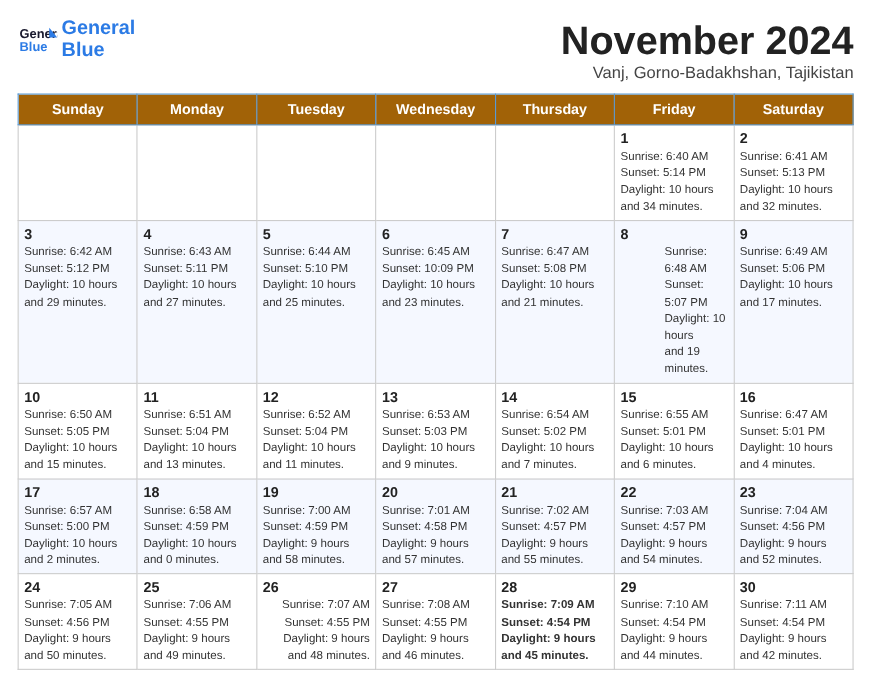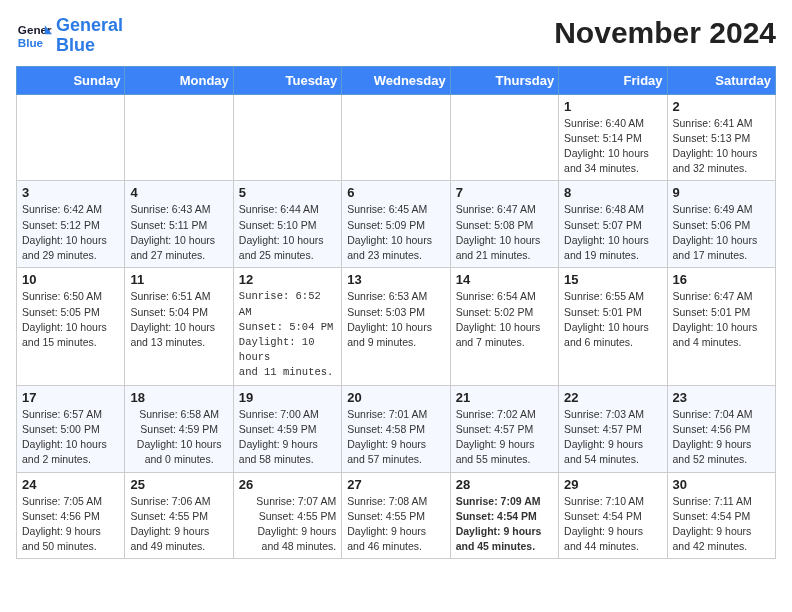--- a/index.html
+++ b/index.html
@@ -31,39 +31,39 @@
       color: #2c7be5;
     }
     .logo-icon {
       width: 36px;
       height: 36px;
     }
     .title-block {
       text-align: right;
     }
     .month-title {
-      font-size: 30px;
+      font-size: 36px;
       font-weight: bold;
       color: #222;
     }
     .location {
       font-size: 15px;
       color: #444;
     }
     .calendar {
       width: 100%;
       border-collapse: collapse;
       border: 1px solid #ccc;
     }
     .calendar th {
-      background: #3b82f6;
+      background: #a16207;
       color: #fff;
       font-size: 13px;
       padding: 6px 4px;
-      text-align: right;
+      text-align: center;
       border: 1px solid #5a9ad4;
       font-weight: 600;
     }
     .calendar td {
       vertical-align: top;
       border: 1px solid #ccc;
       padding: 4px 5px;
       width: calc(100% / 7);
       height: 85px;
       font-size: 11px;
@@ -101,20 +101,21 @@
     </svg>
     <div>
       <div class="logo-text">
         <span>General</span><br>
         <span style="color:#2c7be5">Blue</span>
       </div>
     </div>
   </div>
   <div class="title-block">
     <div class="month-title">November 2024</div>
+    <div class="location">Vanj, Gorno-Badakhshan, Tajikistan</div>
   </div>
 </div>
 
 <table class="calendar">
   <thead>
     <tr>
         <th>Sunday</th>
         <th>Monday</th>
         <th>Tuesday</th>
         <th>Wednesday</th>
@@ -163,34 +164,34 @@
         <td>
           <span class="day-number">5</span>
           <div class="day-info" style="white-space: pre-line;">Sunrise: 6:44 AM
 Sunset: 5:10 PM
 Daylight: 10 hours
 and 25 minutes.</div>
         </td>
         <td>
           <span class="day-number">6</span>
           <div class="day-info" style="white-space: pre-line;">Sunrise: 6:45 AM
-Sunset: 5:09 PM
+Sunset: 10:09 PM
 Daylight: 10 hours
 and 23 minutes.</div>
         </td>
         <td>
           <span class="day-number">7</span>
           <div class="day-info" style="white-space: pre-line;">Sunrise: 6:47 AM
 Sunset: 5:08 PM
 Daylight: 10 hours
 and 21 minutes.</div>
         </td>
         <td>
           <span class="day-number">8</span>
-          <div class="day-info" style="white-space: pre-line;">Sunrise: 6:48 AM
+          <div class="day-info" style="white-space: pre-line; margin-left: 40px;">Sunrise: 6:48 AM
 Sunset: 5:07 PM
 Daylight: 10 hours
 and 19 minutes.</div>
         </td>
         <td>
           <span class="day-number">9</span>
           <div class="day-info" style="white-space: pre-line;">Sunrise: 6:49 AM
 Sunset: 5:06 PM
 Daylight: 10 hours
 and 17 minutes.</div>
@@ -206,21 +207,21 @@
         </td>
         <td>
           <span class="day-number">11</span>
           <div class="day-info" style="white-space: pre-line;">Sunrise: 6:51 AM
 Sunset: 5:04 PM
 Daylight: 10 hours
 and 13 minutes.</div>
         </td>
         <td>
           <span class="day-number">12</span>
-          <div class="day-info" style="white-space: pre-line; font-family: Liberation Mono, monospace;">Sunrise: 6:52 AM
+          <div class="day-info" style="white-space: pre-line;">Sunrise: 6:52 AM
 Sunset: 5:04 PM
 Daylight: 10 hours
 and 11 minutes.</div>
         </td>
         <td>
           <span class="day-number">13</span>
           <div class="day-info" style="white-space: pre-line;">Sunrise: 6:53 AM
 Sunset: 5:03 PM
 Daylight: 10 hours
 and 9 minutes.</div>
@@ -250,21 +251,21 @@
       <tr>
         <td>
           <span class="day-number">17</span>
           <div class="day-info" style="white-space: pre-line;">Sunrise: 6:57 AM
 Sunset: 5:00 PM
 Daylight: 10 hours
 and 2 minutes.</div>
         </td>
         <td>
           <span class="day-number">18</span>
-          <div class="day-info" style="white-space: pre-line; text-align: center;">Sunrise: 6:58 AM
+          <div class="day-info" style="white-space: pre-line;">Sunrise: 6:58 AM
 Sunset: 4:59 PM
 Daylight: 10 hours
 and 0 minutes.</div>
         </td>
         <td>
           <span class="day-number">19</span>
           <div class="day-info" style="white-space: pre-line;">Sunrise: 7:00 AM
 Sunset: 4:59 PM
 Daylight: 9 hours
 and 58 minutes.</div>

